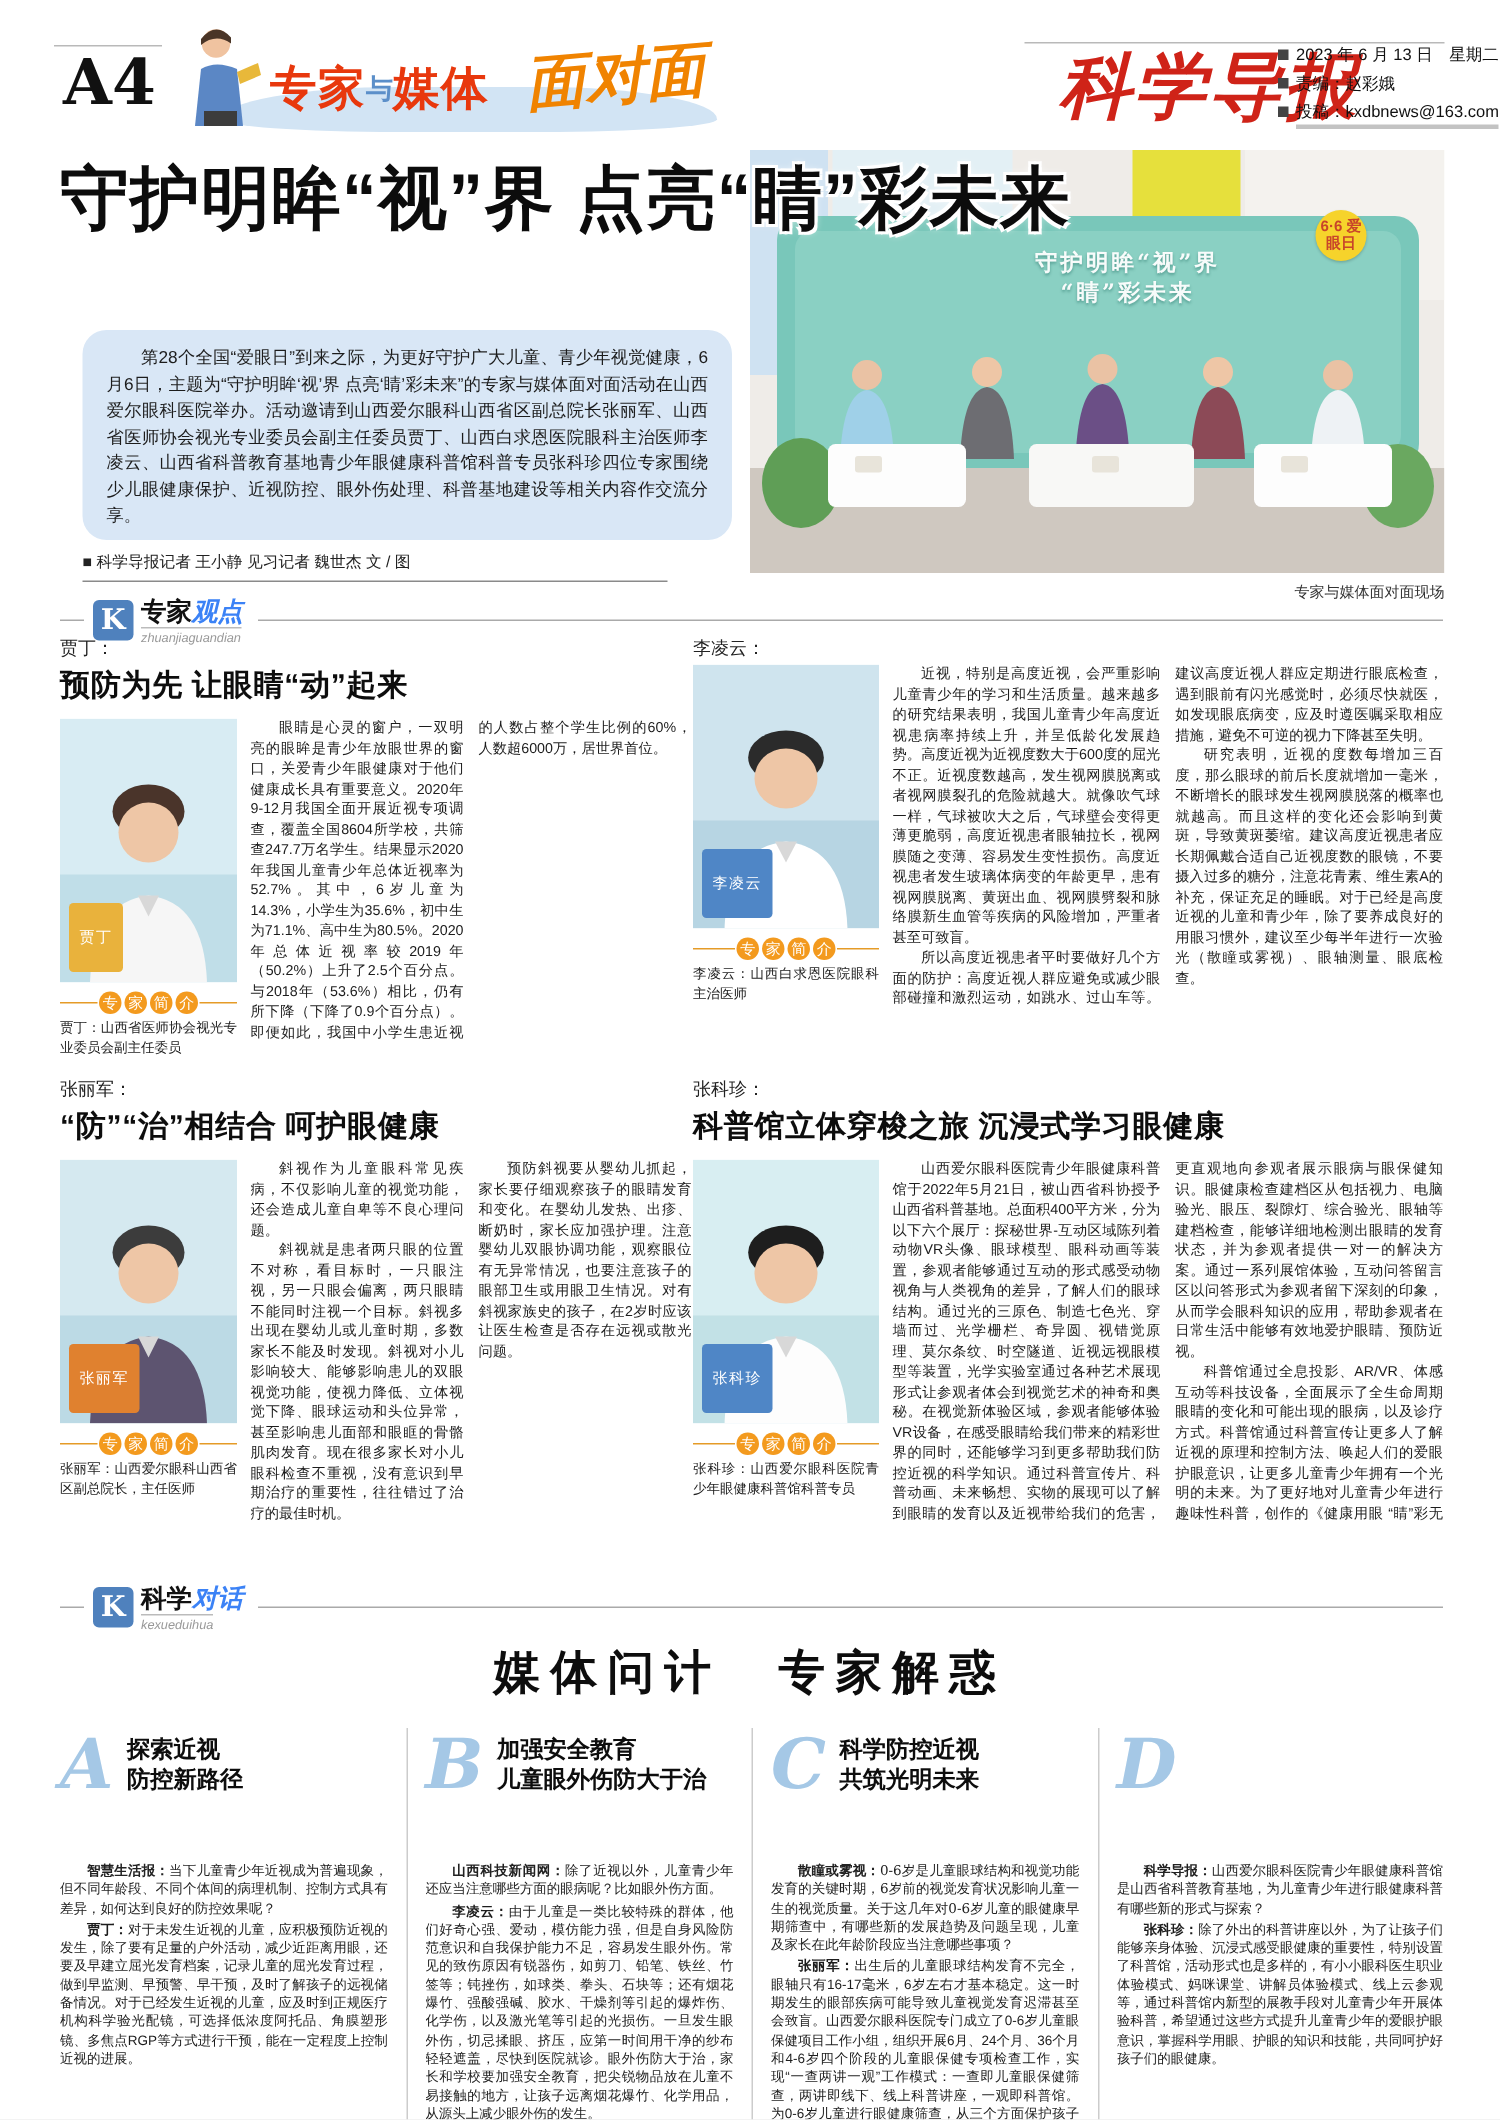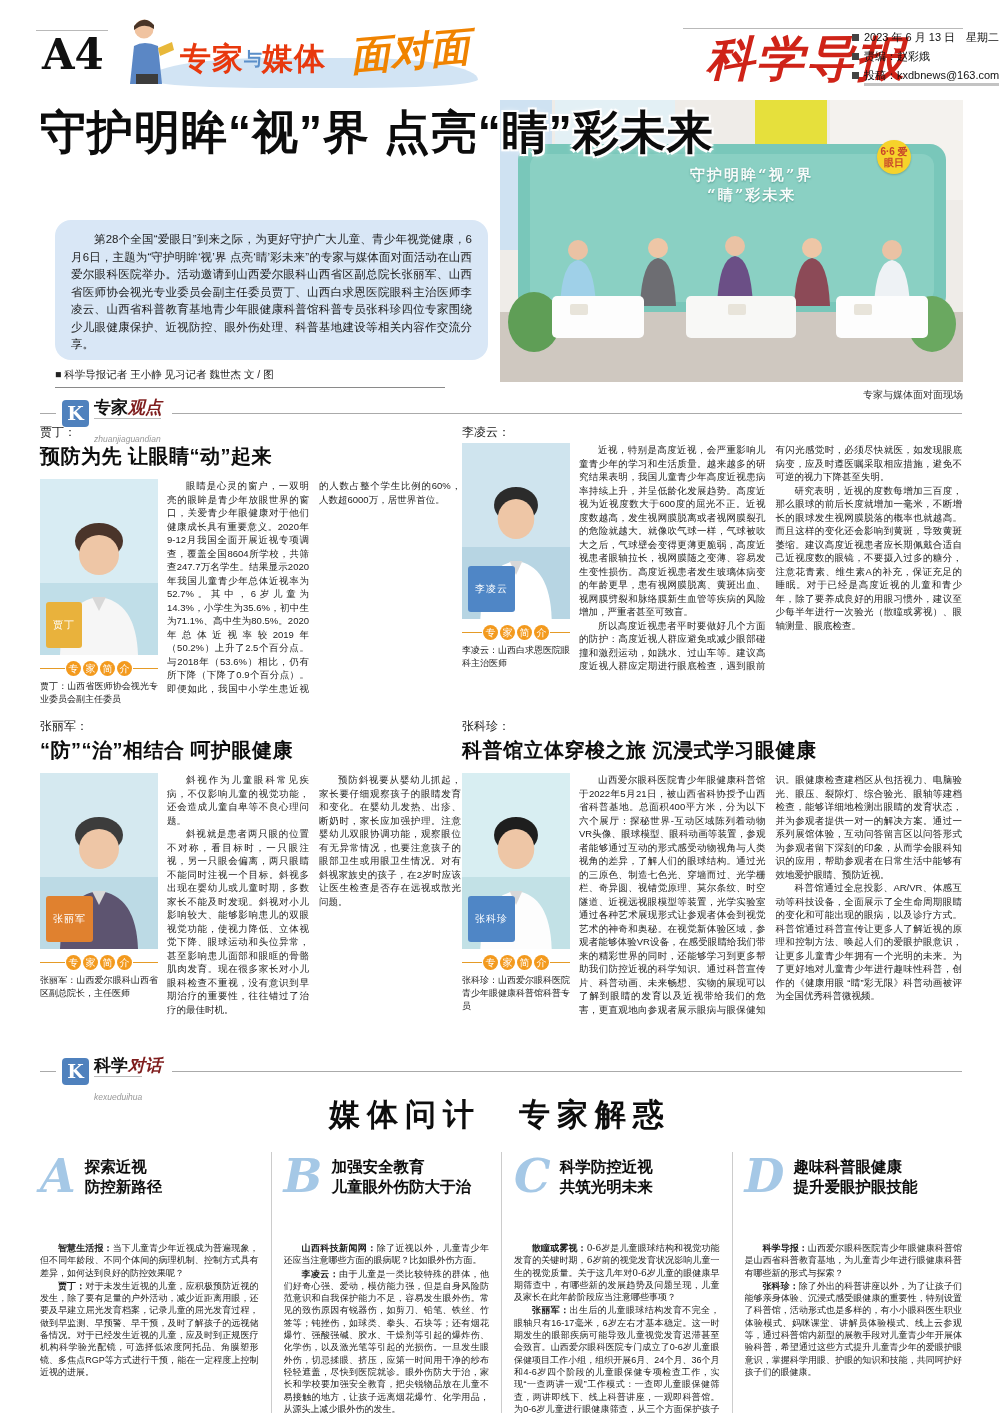--- a/index.html
+++ b/index.html
@@ -50,39 +50,39 @@
   
   .sec-head{position:absolute;left:40px;width:922px;display:flex;align-items:center;height:34px}
   .sec-line{height:1px;background:#aaa}
   .sec-line.l{width:16px;margin-right:6px}
   .sec-line.grow{flex:1;margin-left:10px}
   .k-badge{width:27px;height:27px;background:#4f81bd;border-radius:4px;color:#fff;
       font-family:"DejaVu Serif",serif;font-weight:bold;font-size:19px;display:flex;
       align-items:center;justify-content:center;margin-right:5px}
   .sec-title-wrap{position:relative;padding-bottom:12px}
   .sec-black{font-size:17px;font-weight:bold;color:#111}
-  .sec-blue{font-size:17px;font-weight:bold;font-style:italic;font-family:"DejaVu Serif",serif;color:#7f1d1d}
+  .sec-blue{font-size:17px;font-weight:bold;font-style:italic;font-family:"DejaVu Serif",serif;color:#3b82f6}
   .sec-pinyin{position:absolute;left:0;top:22px;font-size:8.5px;font-style:italic;color:#999;
-      border-top:1px solid #bbb;padding-top:15px;white-space:nowrap}
+      border-top:1px solid #bbb;padding-top:1px;white-space:nowrap}
 
   
   .article{position:absolute}
   .art0{left:40px;top:424px;width:421px;height:292px;
         --chip:#e9b23c;--coat:#f6f6f6;--hair:#4a342a;--bg1:#d8ecf3;--bg2:#a7cfdd}
   .art1{left:462px;top:424px;width:500px;height:292px;
         --chip:#4f86c6;--coat:#ffffff;--hair:#2b2b2b;--bg1:#cfe4ee;--bg2:#9fc6d8}
   .art2{left:40px;top:718px;width:421px;height:302px;
         --chip:#e0812f;--coat:#5d5470;--hair:#3c3c3c;--bg1:#d5e9f0;--bg2:#a4cbd9}
   .art3{left:462px;top:718px;width:500px;height:322px;
         --chip:#4f86c6;--coat:#fdfdfd;--hair:#1e1e1e;--bg1:#d8eef2;--bg2:#abd3da}
   .kicker{font-size:12px;color:#222;margin-bottom:2px}
   .art-title{font-size:20px;font-weight:bold;letter-spacing:.5px;color:#0d0d0d;margin-bottom:9px;white-space:nowrap}
   .art-body{display:flex;gap:9px}
   .portrait-col{width:118px;flex:none}
-  .art1 .portrait-col,.art3 .portrait-col{width:108px}
+  .art1 .portrait-col,.art3 .portrait-col{width:124px}
   .portrait{position:relative;height:176px;overflow:hidden}
   .portrait svg{display:block;width:100%;height:100%}
   .name-chip{position:absolute;left:6px;bottom:7px;background:var(--chip);color:#fff;
       font-size:10px;padding:16px 7px;border-radius:3px;letter-spacing:1px}
   .intro-banner{display:flex;align-items:center;margin:6px 0 4px}
   .banner-line{flex:1;height:1px;background:#e59b27}
   .banner-ch{width:15px;height:15px;border-radius:50%;background:#f39a1e;color:#fff;font-size:10px;
       display:flex;align-items:center;justify-content:center;margin:0 1px;flex:none}
   .portrait-caption{font-family:"DejaVu Serif",serif;font-size:9px;line-height:13px;color:#222;text-align:justify}
   .art-text{flex:1;column-count:2;column-gap:10px;column-fill:auto;font-size:9.5px;line-height:13.5px;
@@ -381,23 +381,20 @@
       </div>
       <div class="qa-body">
         <p class="qa-q"><span class="qa-speaker">散瞳或雾视：</span><span>0-6岁是儿童眼球结构和视觉功能发育的关键时期，6岁前的视觉发育状况影响儿童一生的视觉质量。关于这几年对0-6岁儿童的眼健康早期筛查中，有哪些新的发展趋势及问题呈现，儿童及家长在此年龄阶段应当注意哪些事项？</span></p>
         <p><span class="qa-speaker">张丽军：</span><span>出生后的儿童眼球结构发育不完全，眼轴只有16-17毫米，6岁左右才基本稳定。这一时期发生的眼部疾病可能导致儿童视觉发育迟滞甚至会致盲。山西爱尔眼科医院专门成立了0-6岁儿童眼保健项目工作小组，组织开展6月、24个月、36个月和4-6岁四个阶段的儿童眼保健专项检查工作，实现“一查两讲一观”工作模式：一查即儿童眼保健筛查，两讲即线下、线上科普讲座，一观即科普馆。为0-6岁儿童进行眼健康筛查，从三个方面保护孩子眼健康：第一是发现先天性白内障、先天性青光眼、先天性眼底病等致盲性眼病；第二是发现屈光不正、高度远视、高度近视、高度散光，先天性眼球震颤、眼睑下垂引起的弱视等疾病；第三是及时发现近视，提早干预，延缓近视的发生和发展。</span></p>
       </div>
     </div>
 
     <div class="qa-col">
       <div class="qa-head">
         <span class="qa-letter">D</span>
-        <span class="qa-title">
-          <span>趣味科普眼健康</span><br><span>提升爱眼护眼技能</span>
-        </span>
       </div>
       <div class="qa-body">
         <p class="qa-q"><span class="qa-speaker">科学导报：</span><span>山西爱尔眼科医院青少年眼健康科普馆是山西省科普教育基地，为儿童青少年进行眼健康科普有哪些新的形式与探索？</span></p>
         <p><span class="qa-speaker">张科珍：</span><span>除了外出的科普讲座以外，为了让孩子们能够亲身体验、沉浸式感受眼健康的重要性，特别设置了科普馆，活动形式也是多样的，有小小眼科医生职业体验模式、妈咪课堂、讲解员体验模式、线上云参观等，通过科普馆内新型的展教手段对儿童青少年开展体验科普，希望通过这些方式提升儿童青少年的爱眼护眼意识，掌握科学用眼、护眼的知识和技能，共同呵护好孩子们的眼健康。</span></p>
       </div>
     </div>
 
   </div>
 </div>
 

